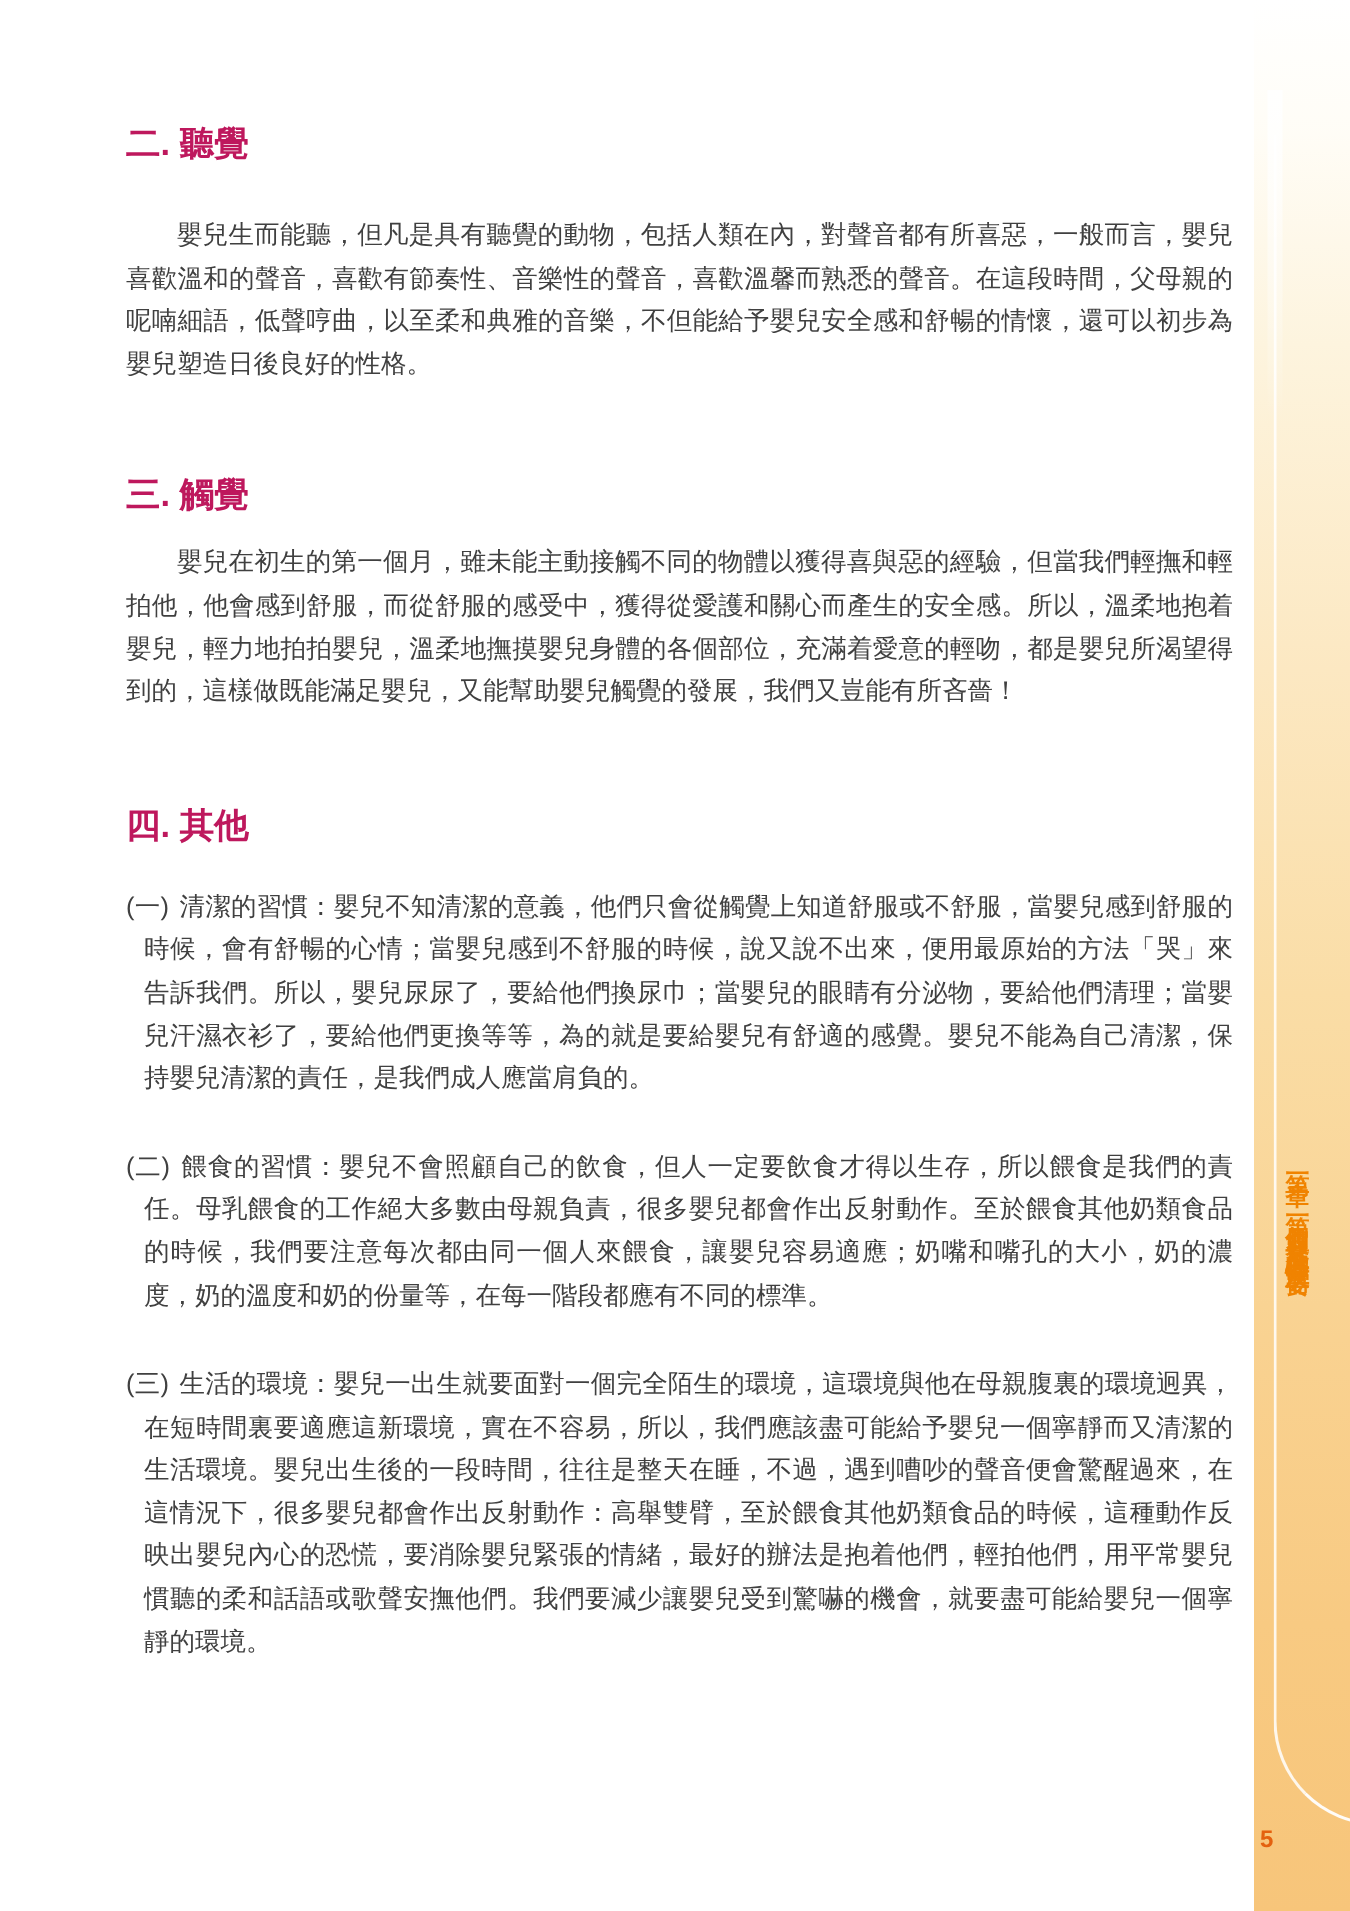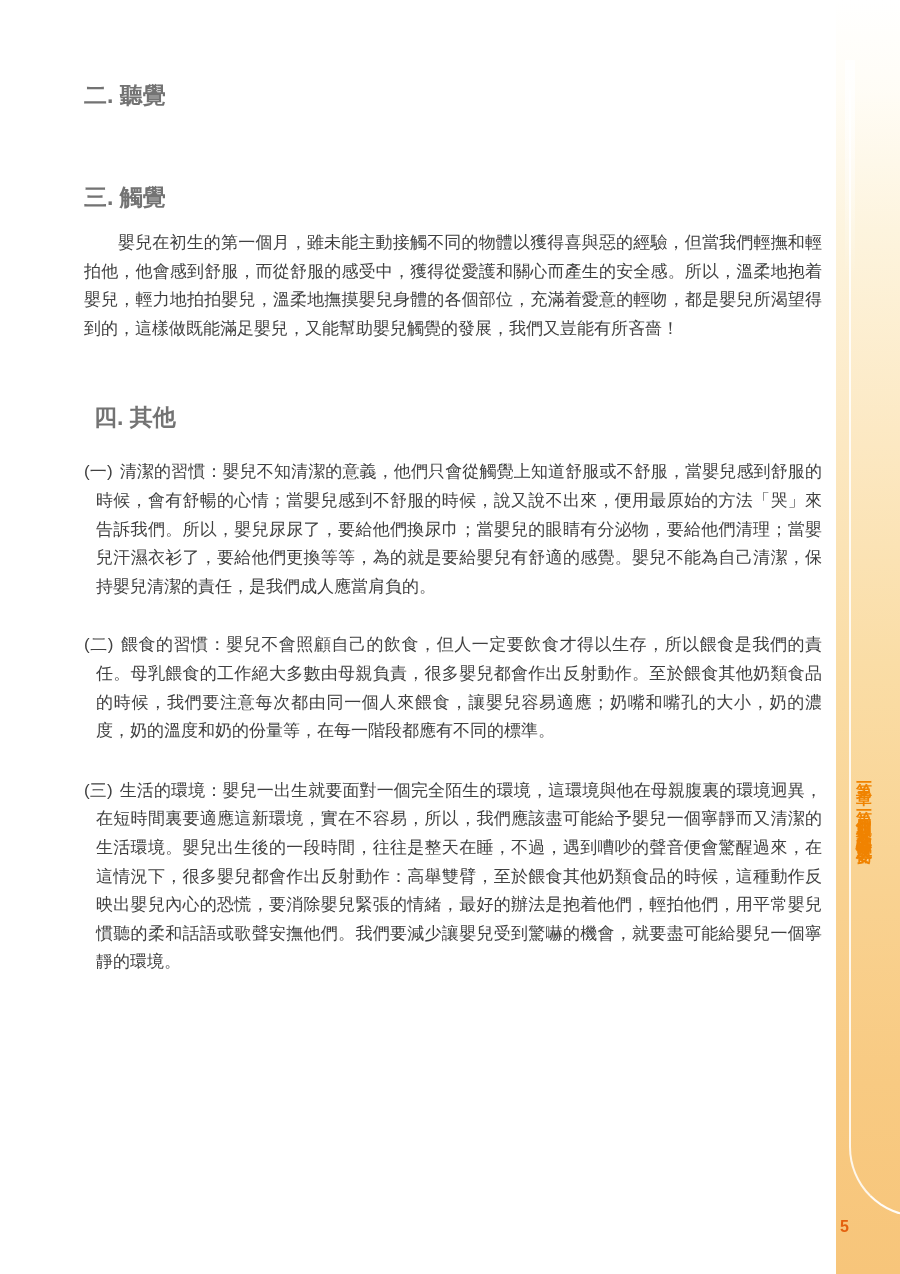--- a/index.html
+++ b/index.html
@@ -71,26 +71,26 @@
     width: 738px;
     font-size: 17px;
     line-height: 28.6px;
     text-align: justify;
     color: #404040;
   }
   h2.sec {
     font-size: 23px;
     line-height: 30px;
     font-weight: bold;
-    color: #737373;
+    color: #be185d;
     text-align: left;
   }
   .sec-hearing { margin-top: 80px; }
-  .sec-touch   { margin-top: 72px; }
-  .sec-others  { margin-top: 59px; margin-left: 10px; }
+  .sec-touch   { margin-top: 57px; }
+  .sec-others  { margin-top: 59px; }
   p.body { text-indent: 2em; }
   .p-hearing { margin-top: 33px; }
   .p-touch   { margin-top: 17px; }
   .olist .oitem { padding-left: 12px; text-indent: -12px; }
   .oitem-1 { margin-top: 26px; }
   .oitem-2 { margin-top: 30px; }
   .oitem-3 { margin-top: 31px; }
   .marker { margin-right: 7px; }
 </style>
 </head>
@@ -100,20 +100,21 @@
 
   <div class="side-strip"></div>
   <div class="side-curve"></div>
   <div class="side-curve-fade"></div>
   <div class="chapter-tab">第一章　第一個月嬰兒發展的特性及需要</div>
   <div class="page-number">5</div>
 
   <div class="content">
 
     <h2 class="sec sec-hearing">二. 聽覺</h2>
+    <p class="body p-hearing">嬰兒生而能聽，但凡是具有聽覺的動物，包括人類在內，對聲音都有所喜惡，一般而言，嬰兒喜歡溫和的聲音，喜歡有節奏性、音樂性的聲音，喜歡溫馨而熟悉的聲音。在這段時間，父母親的呢喃細語，低聲哼曲，以至柔和典雅的音樂，不但能給予嬰兒安全感和舒暢的情懷，還可以初步為嬰兒塑造日後良好的性格。</p>
 
     <h2 class="sec sec-touch">三. 觸覺</h2>
     <p class="body p-touch">嬰兒在初生的第一個月，雖未能主動接觸不同的物體以獲得喜與惡的經驗，但當我們輕撫和輕拍他，他會感到舒服，而從舒服的感受中，獲得從愛護和關心而產生的安全感。所以，溫柔地抱着嬰兒，輕力地拍拍嬰兒，溫柔地撫摸嬰兒身體的各個部位，充滿着愛意的輕吻，都是嬰兒所渴望得到的，這樣做既能滿足嬰兒，又能幫助嬰兒觸覺的發展，我們又豈能有所吝嗇！</p>
 
     <h2 class="sec sec-others">四. 其他</h2>
 
     <div class="olist">
       <div class="oitem oitem-1">
         <span class="marker">(一)</span><span>清潔的習慣：嬰兒不知清潔的意義，他們只會從觸覺上知道舒服或不舒服，當嬰兒感到舒服的時候，會有舒暢的心情；當嬰兒感到不舒服的時候，說又說不出來，便用最原始的方法「哭」來告訴我們。所以，嬰兒尿尿了，要給他們換尿巾；當嬰兒的眼睛有分泌物，要給他們清理；當嬰兒汗濕衣衫了，要給他們更換等等，為的就是要給嬰兒有舒適的感覺。嬰兒不能為自己清潔，保持嬰兒清潔的責任，是我們成人應當肩負的。</span>
       </div>

